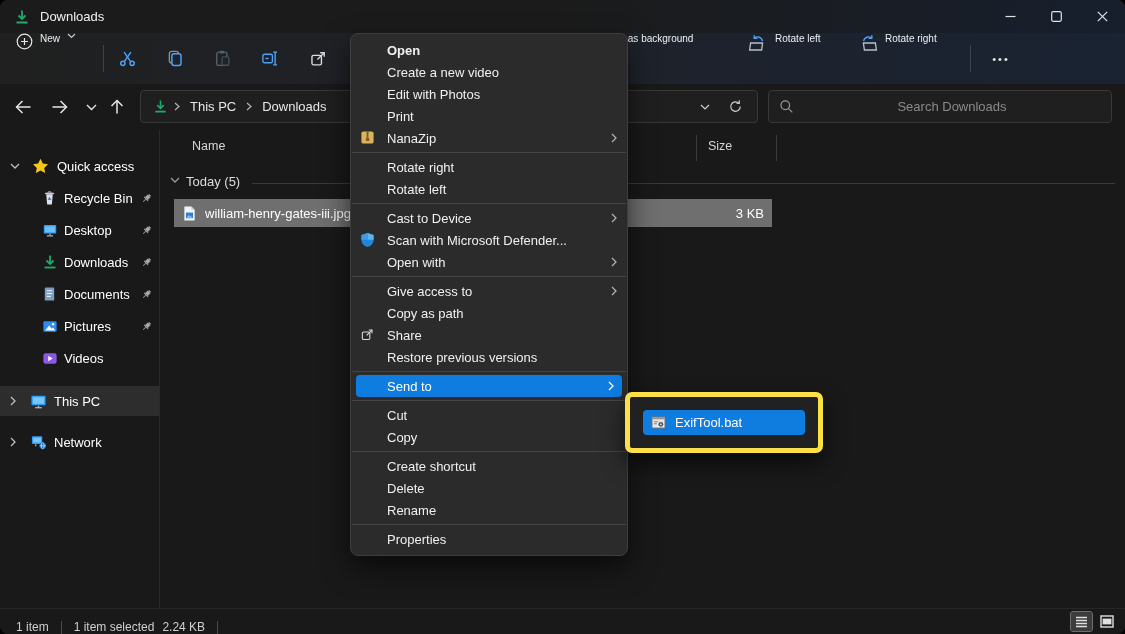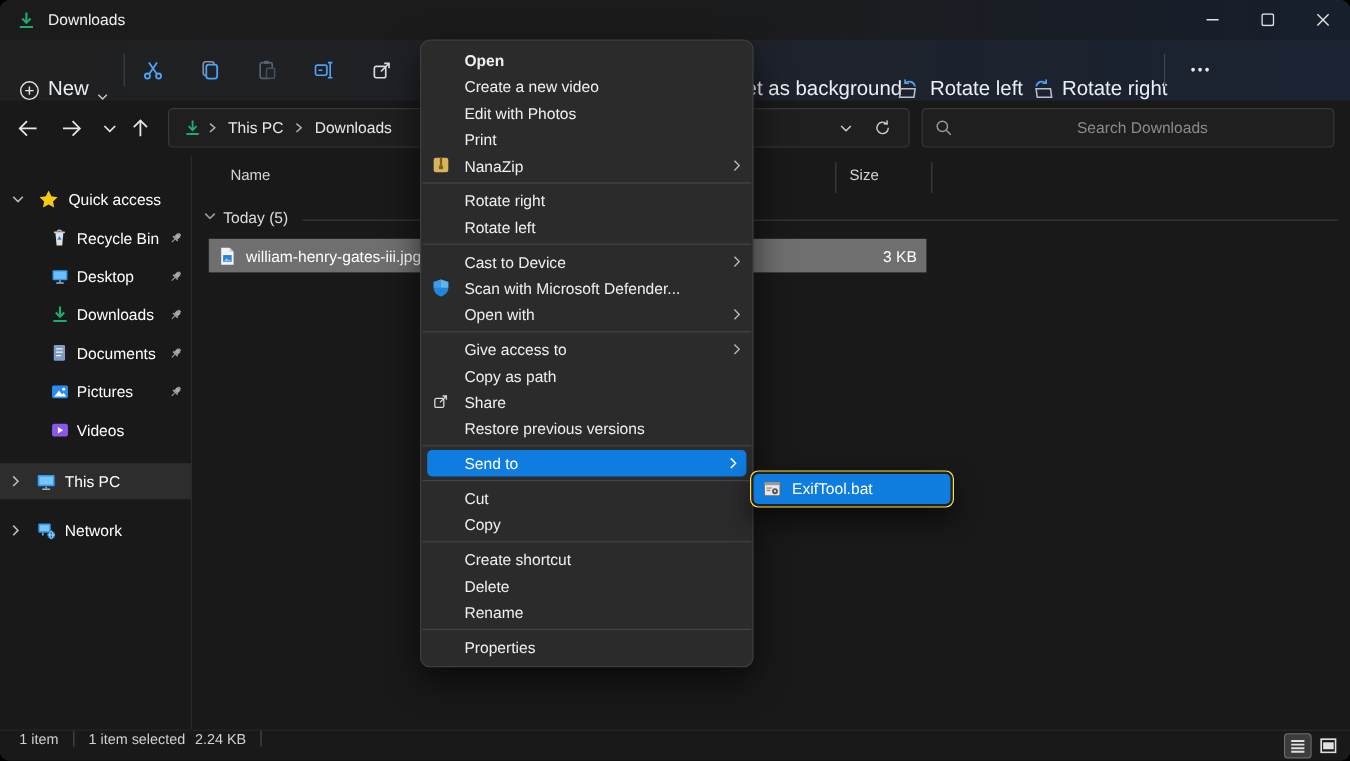--- a/index.html
+++ b/index.html
@@ -11,21 +11,21 @@
   .titlebar { position:absolute; left:0; top:0; width:100%; height:33px;
     background:linear-gradient(90deg,#1b1b1b 0%,#1b1b1b 50%,#171f2d 100%); display:flex; align-items:center; }
   .titlebar .appicon { margin:0 10px 0 14px; display:flex; }
   .titlebar .title { font-size:13px; color:#f0f0f0; }
   .wincontrols { position:absolute; right:0; top:0; height:33px; display:flex; }
   .wincontrols .wbtn { width:46px; height:33px; display:flex; align-items:center; justify-content:center; }
 
   
   .toolbar { position:absolute; left:0; top:33px; width:100%; height:51px;
     background:linear-gradient(90deg,#202020 0%,#1e222b 55%,#1a2332 100%); }
-  .tb-item { position:absolute; top:0; height:51px; display:flex; align-items:flex-end; gap:7px; font-size:17px; color:#eceff3; }
+  .tb-item { position:absolute; top:0; height:51px; display:flex; align-items:flex-start; gap:7px; font-size:10px; color:#eceff3; }
   .tb-sep { position:absolute; top:12px; width:1px; height:27px; background:#3c4250; }
   .tb-iconbtn { position:absolute; top:8px; width:36px; height:35px; display:flex; align-items:center; justify-content:center; border-radius:4px; }
 
   
   .navrow { position:absolute; left:0; top:84px; width:100%; height:46px; background:#191919; }
   .nav-btn { position:absolute; top:11px; width:26px; height:24px; display:flex; align-items:center; justify-content:center; border-radius:4px; }
   .addressbox { position:absolute; left:140px; top:6px; width:618px; height:33px; background:#1f1f1f; border:1px solid #383838; border-radius:4px; display:flex; align-items:center; font-size:13px; }
   .addressbox .crumb { color:#e8e8e8; padding:0 4px; }
   .addressbox .spacer { flex:1; }
   .searchbox { position:absolute; left:768px; top:6px; width:344px; height:33px; background:#1f1f1f; border:1px solid #383838; border-radius:4px; display:flex; align-items:center; padding:0 10px; gap:9px; }
@@ -49,38 +49,38 @@
   .col-div { position:absolute; top:5px; width:1px; height:26px; background:#3c3c3c; }
   .group-row { position:absolute; left:0; top:40px; width:100%; height:26px; font-size:13px; color:#dcdcdc; }
   .group-chev { position:absolute; left:10px; top:7px; }
   .group-label { position:absolute; left:26px; top:4px; }
   .group-rule { position:absolute; left:92px; right:10px; top:13px; height:1px; background:#3a3a3a; }
   .file-row { position:absolute; left:14px; top:69px; width:598px; height:28px; background:#6f6f6f; display:flex; align-items:center; font-size:13px; color:#ffffff; }
   .file-row .ficon { margin:0 8px 0 8px; display:flex; }
   .file-size { position:absolute; right:8px; }
 
   
-  .statusbar { position:absolute; left:0; top:608px; width:100%; height:26px; background:#191919; border-top:1px solid #262626; display:flex; align-items:flex-start; padding:0 16px; font-size:12px; color:#d0d0d0; gap:12px; }
+  .statusbar { position:absolute; left:0; top:608px; width:100%; height:26px; background:#191919; border-top:1px solid #262626; display:flex; align-items:flex-end; padding:0 16px; font-size:12px; color:#d0d0d0; gap:12px; }
   .st-div { width:1px; height:13px; background:#4a4a4a; }
   .view-toggles { position:absolute; right:8px; top:3px; display:flex; gap:4px; }
   .vt { width:21px; height:19px; display:flex; align-items:center; justify-content:center; border-radius:2px; }
   .vt.active { background:#3c3c3c; outline:1px solid #6e6e6e; }
 
   
   .ctx { position:absolute; left:350px; top:33px; width:278px; background:#2b2b2b; border:1px solid #3e3e3e; border-radius:8px; padding:5px 0; box-shadow:0 12px 28px rgba(0,0,0,.6); z-index:40; font-size:13px; color:#f0f0f0; }
   .ctx .item { height:22px; display:flex; align-items:center; padding-left:36px; padding-right:10px; position:relative; }
   .ctx .item.b { font-weight:bold; }
   .ctx .item .micon { position:absolute; left:9px; top:3px; display:flex; }
   .ctx .item .sub { position:absolute; right:10px; top:6px; display:flex; }
   .ctx .sep { height:1px; background:#444444; margin:3px 1px; }
   .ctx .item.hl { background:#0f7ce0; border-radius:4px; margin:0 5px; padding-left:31px; color:#fff; }
   .ctx .item.hl .sub { right:8px; }
 
   
-  .submenu { position:absolute; left:625px; top:392px; width:170px; background:#212121; border:1px solid #fde047; border-radius:7px; padding:2px; box-shadow:0 10px 22px rgba(0,0,0,.6); z-index:50; font-size:13px; }
+  .submenu { position:absolute; left:625px; top:392px; width:198px; background:#212121; border:5px solid #fde047; border-radius:7px; padding:13px; box-shadow:0 10px 22px rgba(0,0,0,.6); z-index:50; font-size:13px; }
   .submenu .sitem { height:25px; background:#0f7ce0; border-radius:4px; color:#fff; display:flex; align-items:center; gap:9px; padding:0 8px; }
 
   svg { display:block; }
 </style>
 </head>
 <body>
 
 <div class="window">
 
   <div class="titlebar">

